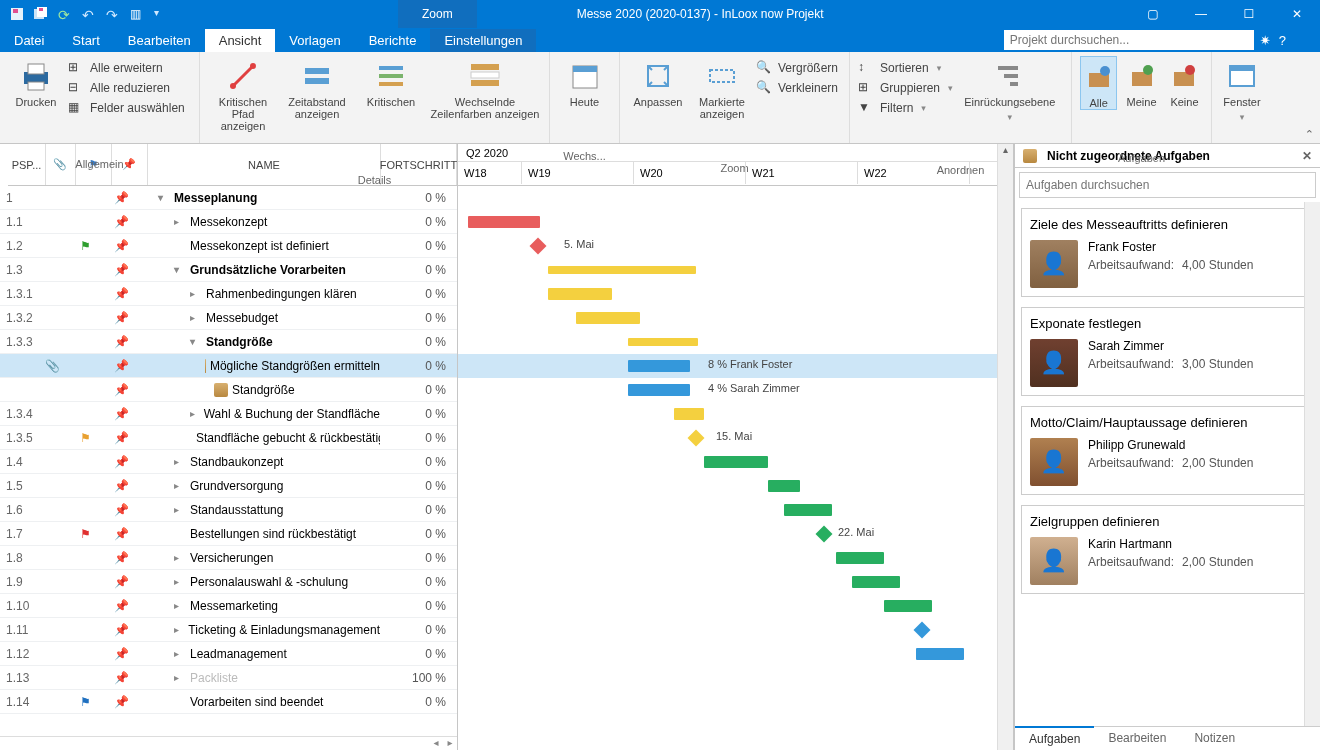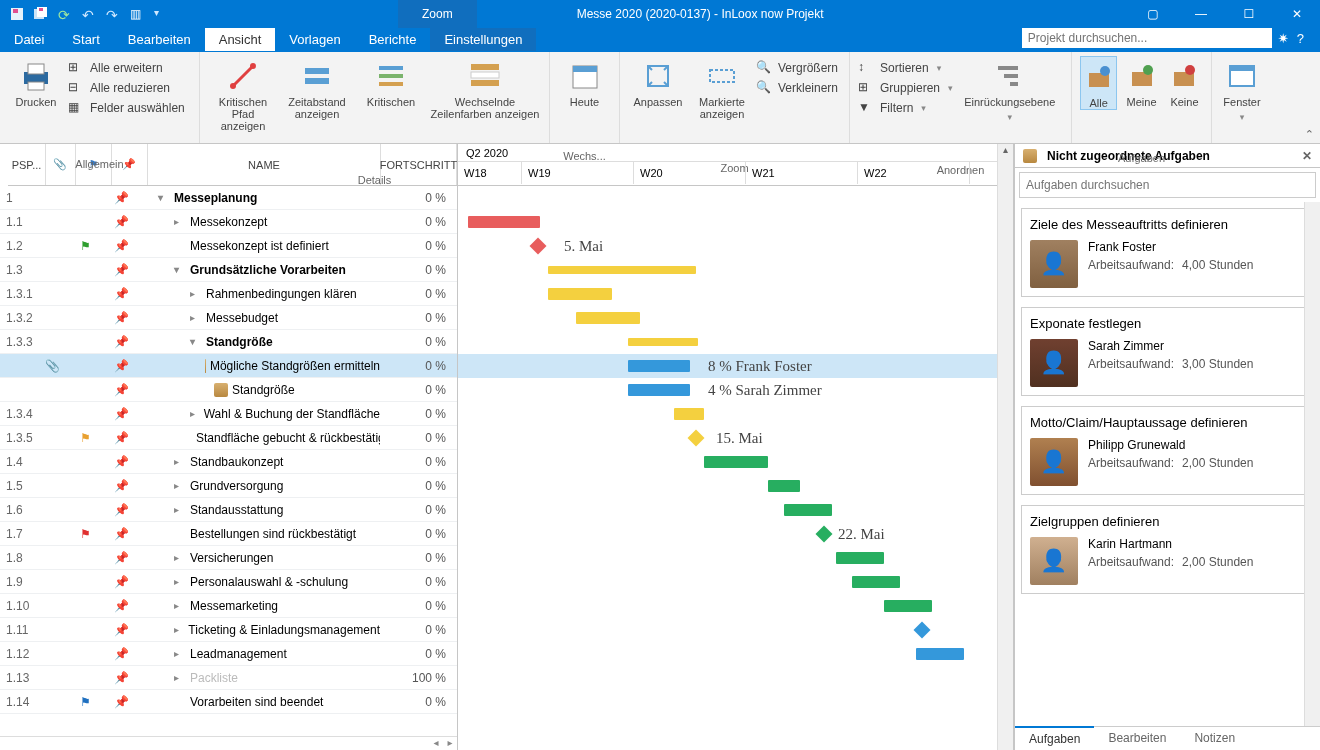--- a/index.html
+++ b/index.html
@@ -8,24 +8,24 @@
 
 .titlebar { height: 28px; background: #0078d4; display: flex; align-items: center; color: #fff; font-size: 12px; }
 .qat { display: flex; gap: 10px; padding-left: 10px; align-items: center; }
 .qat span { width: 14px; height: 14px; display: inline-block; cursor: pointer; }
 .titlebar .plan-tab { background: #106ebe; padding: 6px 24px; margin-left: 230px; height: 28px; display: flex; align-items: center; }
 .titlebar .title { margin-left: 100px; }
 .win-controls { margin-left: auto; display: flex; gap: 2px; }
 .win-controls div { width: 46px; height: 28px; display: flex; align-items: center; justify-content: center; cursor: pointer; }
 
 
-.menutabs { height: 24px; background: #0078d4; display: flex; align-items: flex-start; color: #fff; font-size: 13px; }
+.menutabs { height: 24px; background: #0078d4; display: flex; align-items: center; color: #fff; font-size: 13px; }
 .menutabs .tab { padding: 4px 14px; cursor: pointer; }
 .menutabs .tab.active { background: #fff; color: #333; }
-.menutabs .search { margin-left: auto; margin-right: 8px; display: flex; align-items: center; gap: 6px; }
+.menutabs .search { margin-left: auto; margin-right: 26px; display: flex; align-items: center; gap: 6px; }
 .menutabs .search input { width: 250px; height: 20px; font-size: 12px; padding: 0 6px; border: none; }
 .menutabs .help-icons { display: flex; gap: 8px; padding-right: 8px; color:#fff; }
 
 
 .ribbon { height: 92px; border-bottom: 1px solid #c6c6c6; display: flex; background: #f3f3f3; position: relative; }
 .ribbon-group { border-right: 1px solid #ddd; display: flex; flex-direction: column; justify-content: space-between; padding: 4px 8px 0 8px; font-size: 11px; color: #444; }
 .ribbon-group .label { text-align: center; color: #666; padding: 2px 0 3px 0; margin-top: 40px; }
 .ribbon-btn-lg { display: flex; flex-direction: column; align-items: center; justify-content: flex-start; width: 70px; cursor: pointer; gap: 4px; padding-top: 4px; text-align: center; }
 .ribbon-btn-lg .icon { width: 32px; height: 32px; }
 .ribbon-row { display: flex; gap: 4px; align-items: flex-start; }
@@ -87,21 +87,21 @@
 .bar.summary { height: 8px; top: 8px; }
 .bar.red { background: #e85d5d; }
 .bar.yellow { background: #f4d03f; }
 .bar.blue { background: #3498db; }
 .bar.green { background: #27ae60; }
 .milestone { position: absolute; width: 12px; height: 12px; transform: rotate(45deg); top: 6px; }
 .milestone.red { background:#e85d5d; }
 .milestone.yellow { background:#f4d03f; }
 .milestone.green { background:#27ae60; }
 .milestone.blue { background:#3498db; }
-.bar-label { position:absolute; top:4px; font-size:15px; color:#444; white-space:nowrap;font-family:Liberation Serif, serif; }
+.bar-label { position:absolute; top:4px; font-size:11px; color:#444; white-space:nowrap; }
 .gscroll-v { position:absolute; right:0; top:0; bottom:0; width:16px; background:#f0f0f0; border-left:1px solid #ddd; }
 .gscroll-v .arrow { height:16px; text-align:center; font-size:10px; color:#666; cursor:pointer; }
 
 
 .right-panel { width: 306px; display: flex; flex-direction: column; border-left: 1px solid #c6c6c6; }
 .rp-header { height: 24px; border-bottom: 1px solid #c6c6c6; display: flex; align-items: center; padding: 0 8px; font-size: 12px; font-weight: 600; gap:6px; }
 .rp-header .close { margin-left:auto; cursor:pointer; color:#666; }
 .rp-search { padding: 4px; }
 .rp-search input { width:100%; height:20px; font-size:12px; padding:12px 6px; border:1px solid #ccc; color:#888; }
 .rp-tasks { flex:1; overflow-y:auto; padding: 6px; position:relative; }

